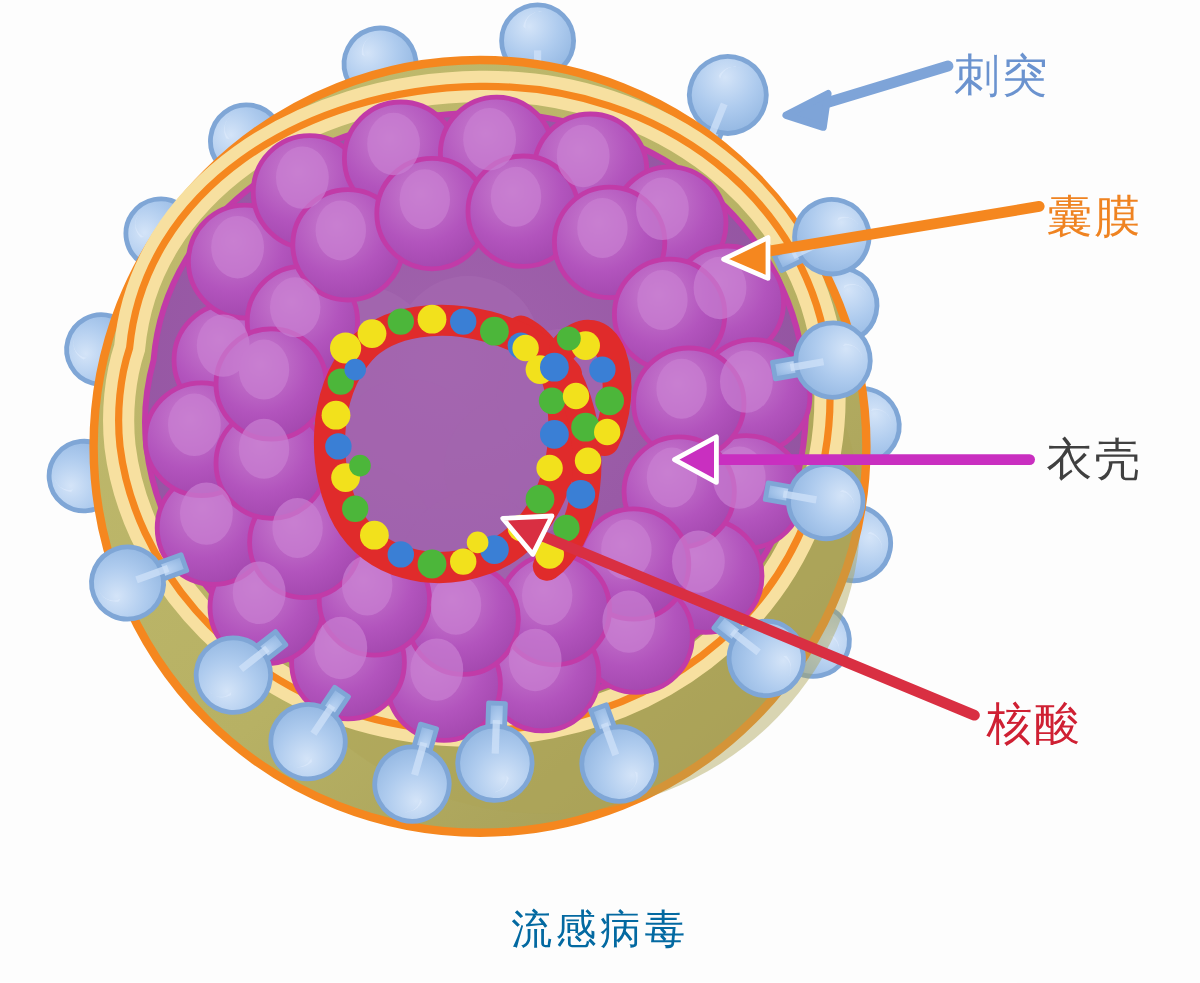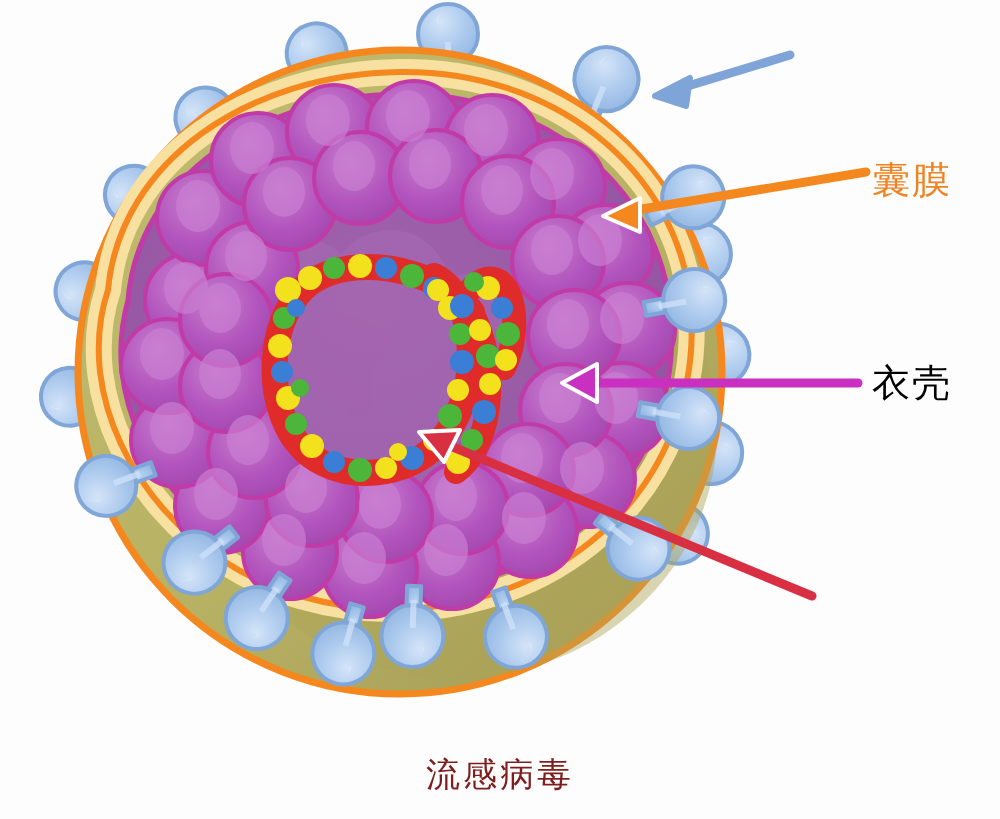--- a/index.html
+++ b/index.html
@@ -31,30 +31,30 @@
   }
   .label {
     position: absolute;
     font-family: "DejaVu Sans", "Liberation Sans", sans-serif;
     font-weight: 500;
     white-space: nowrap;
     letter-spacing: 2px;
   }
   .label-spike   { left: 795px; top: 38px;  font-size: 38px; color: #6b93cf; }
   .label-envelope{ left: 872px; top: 155px; font-size: 38px; color: #ef8321; text-align: center; }
-  .label-capsid  { left: 872px; top: 358px; font-size: 38px; color: #000000; }
+  .label-capsid  { left: 872px; top: 358px; font-size: 38px; color: #404040; }
   .label-nucleic { left: 822px; top: 578px; font-size: 38px; color: #cf2033; }
   .caption {
     position: absolute;
     left: 0;
     top: 752px;
     width: 1000px;
     text-align: center;
     font-size: 34px;
-    color: #7f1d1d;
+    color: #0369a1;
     letter-spacing: 3px;
     font-family: "DejaVu Sans", "Liberation Sans", sans-serif;
   }
 </style>
 </head>
 <body>
 
 <div id="stage">
 
   <svg id="virus-svg" viewBox="0 0 1000 819">
@@ -415,21 +415,23 @@
         <path d="M 562 383 L 597 364 L 597 402 Z" fill="#c92fc0" stroke="#ffffff" stroke-width="4" stroke-linejoin="round"></path>
       </g>
 
       <g>
         <path d="M 812 596 L 436 440" stroke="#d92f42" stroke-width="9" stroke-linecap="round" fill="none"></path>
         <path d="M 419 432 L 460 430 L 444 462 Z" fill="#d92f42" stroke="#ffffff" stroke-width="4" stroke-linejoin="round"></path>
       </g>
     </g>
   </svg>
 
+  <div class="label label-spike">刺突</div>
 
   <div class="label label-envelope">囊膜</div>
 
   <div class="label label-capsid">衣壳</div>
 
+  <div class="label label-nucleic">核酸</div>
 
   <div class="caption">流感病毒</div>
 
 </div>
 
 </body></html>

